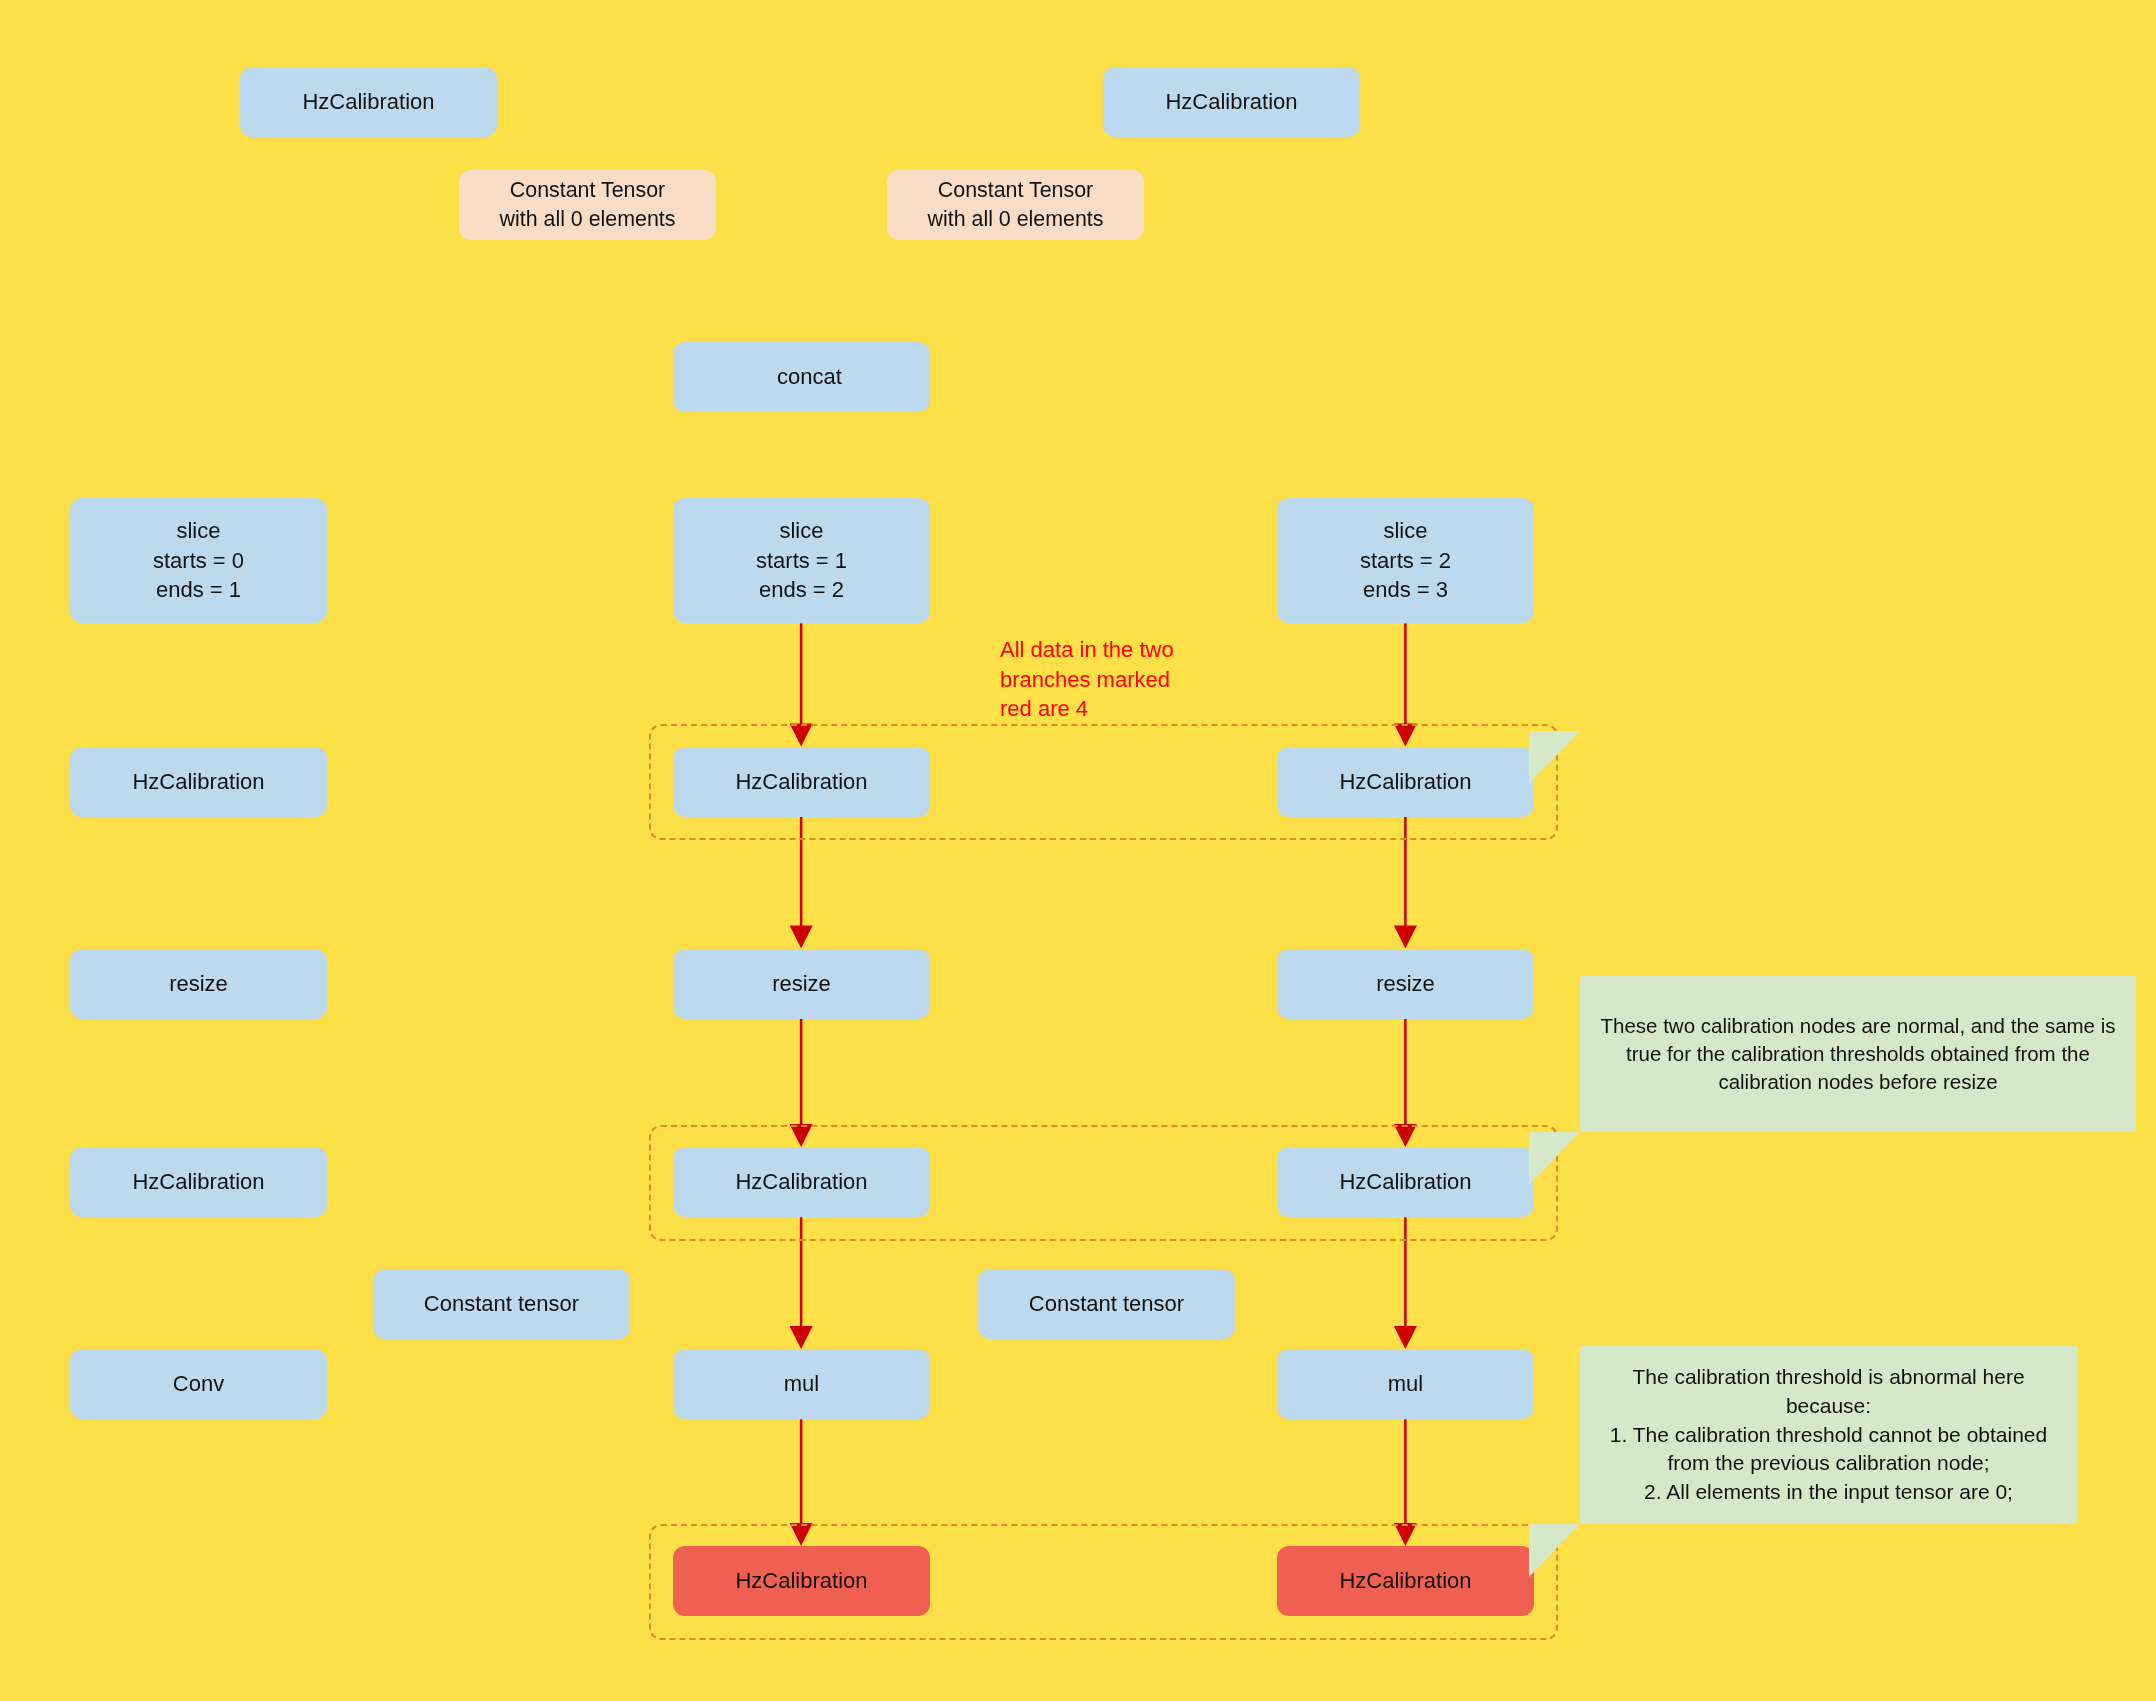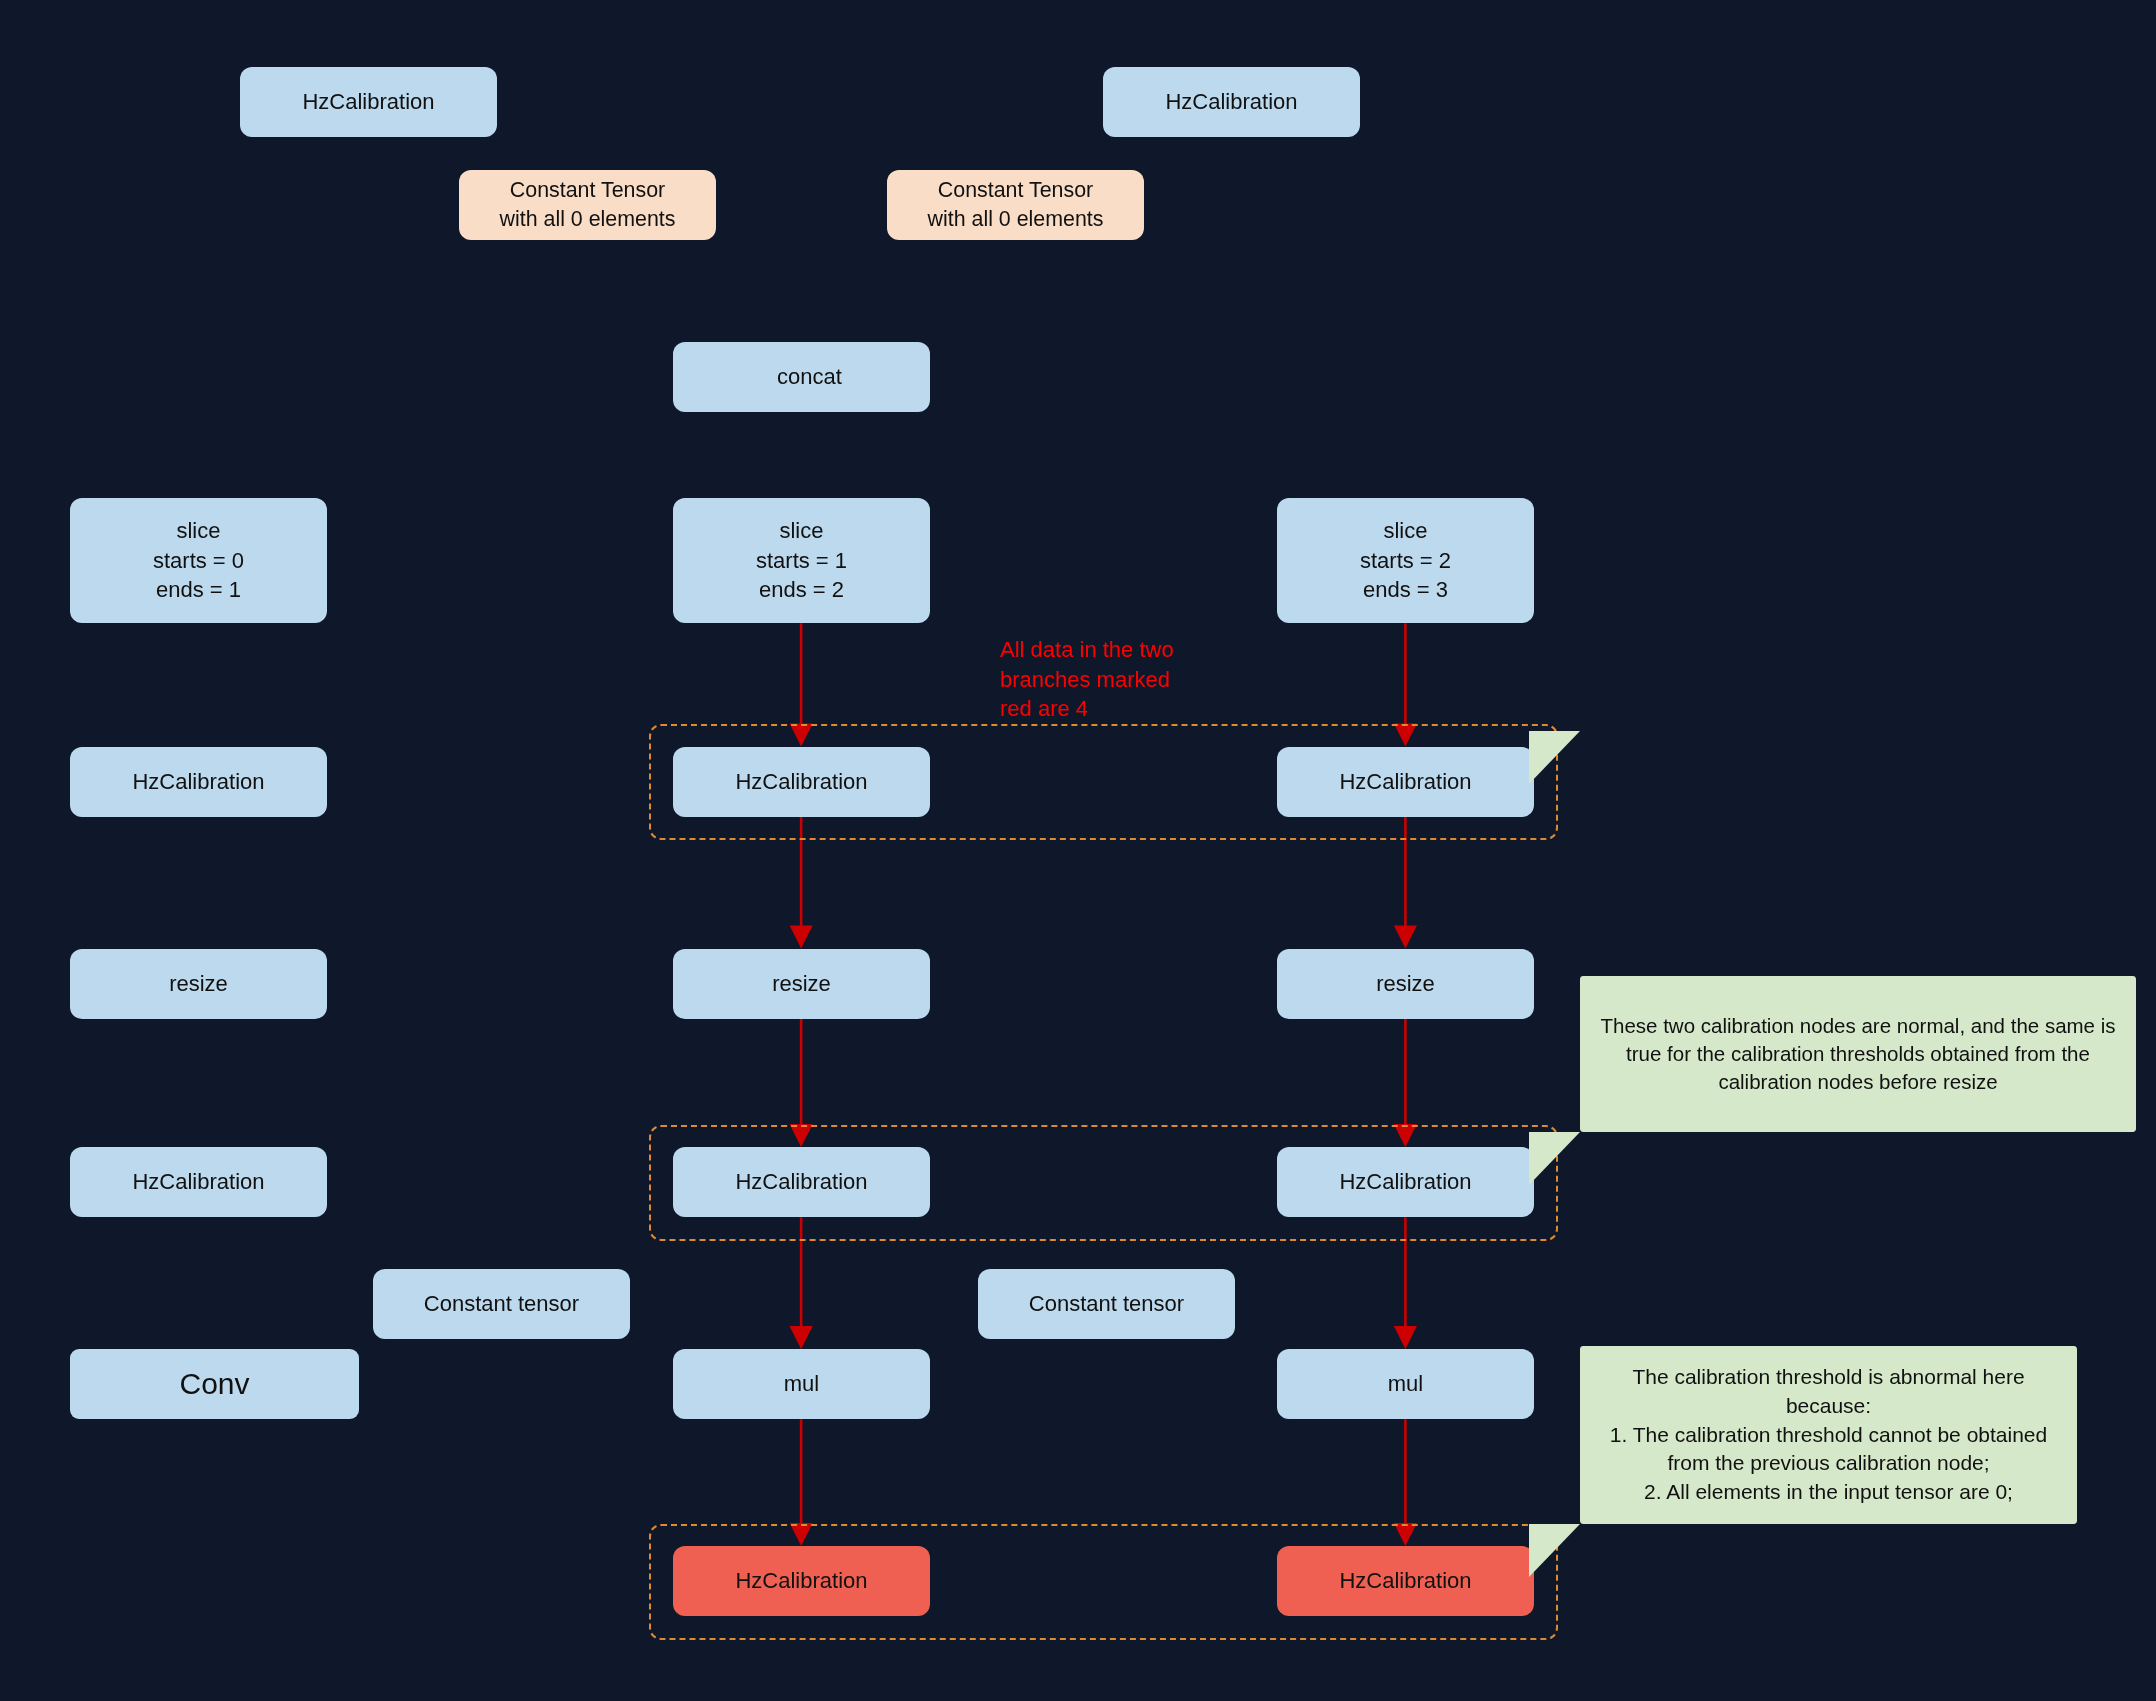--- a/index.html
+++ b/index.html
@@ -4,21 +4,21 @@
 <style>
   html, body {
     margin: 0;
     padding: 0;
     background: #000000;
   }
   #canvas {
     position: relative;
     width: 2156px;
     height: 1702px;
-    background: #0f172a;
+    background: #fde047;
     font-family: "Liberation Sans", sans-serif;
     overflow: hidden;
   }
   .node {
     position: absolute;
     box-sizing: border-box;
     display: flex;
     flex-direction: column;
     align-items: center;
     justify-content: center;
@@ -147,21 +147,21 @@
   <div class="node blue" style="left:70px; top:1147px; width:257px; height:70px; font-size:22px;">HzCalibration</div>
 
   <div class="node blue" style="left:673px; top:1147px; width:257px; height:70px; font-size:22px;">HzCalibration</div>
 
   <div class="node blue" style="left:1277px; top:1147px; width:257px; height:70px; font-size:22px;">HzCalibration</div>
 
   <div class="node blue" style="left:373px; top:1269px; width:257px; height:70px; font-size:22px;">Constant tensor</div>
 
   <div class="node blue" style="left:978px; top:1269px; width:257px; height:70px; font-size:22px;">Constant tensor</div>
 
-  <div class="node blue" style="left:70px; top:1349px; width:289px; height:70px; font-size:30px;border-radius:9px;">Conv</div>
+  <div class="node blue" style="left:70px; top:1349px; width:257px; height:70px; font-size:22px;">Conv</div>
 
   <div class="node blue" style="left:673px; top:1349px; width:257px; height:70px; font-size:22px;">mul</div>
 
   <div class="node blue" style="left:1277px; top:1349px; width:257px; height:70px; font-size:22px;">mul</div>
 
   <div class="node red" style="left:673px; top:1546px; width:257px; height:70px; font-size:22px;">HzCalibration</div>
 
   <div class="node red" style="left:1277px; top:1546px; width:257px; height:70px; font-size:22px;">HzCalibration</div>
 
   <div class="red-label" style="left:1000px; top:635px; width:257px; font-size:22px;">All data in the two

